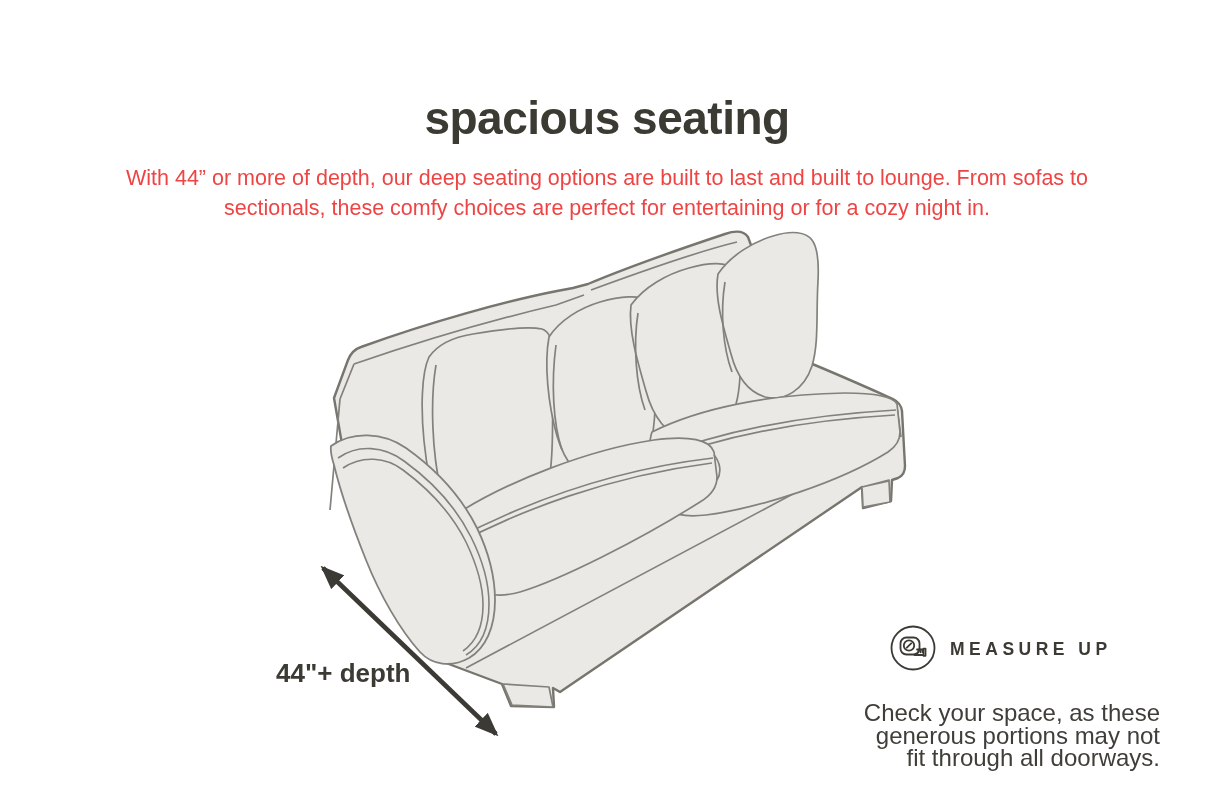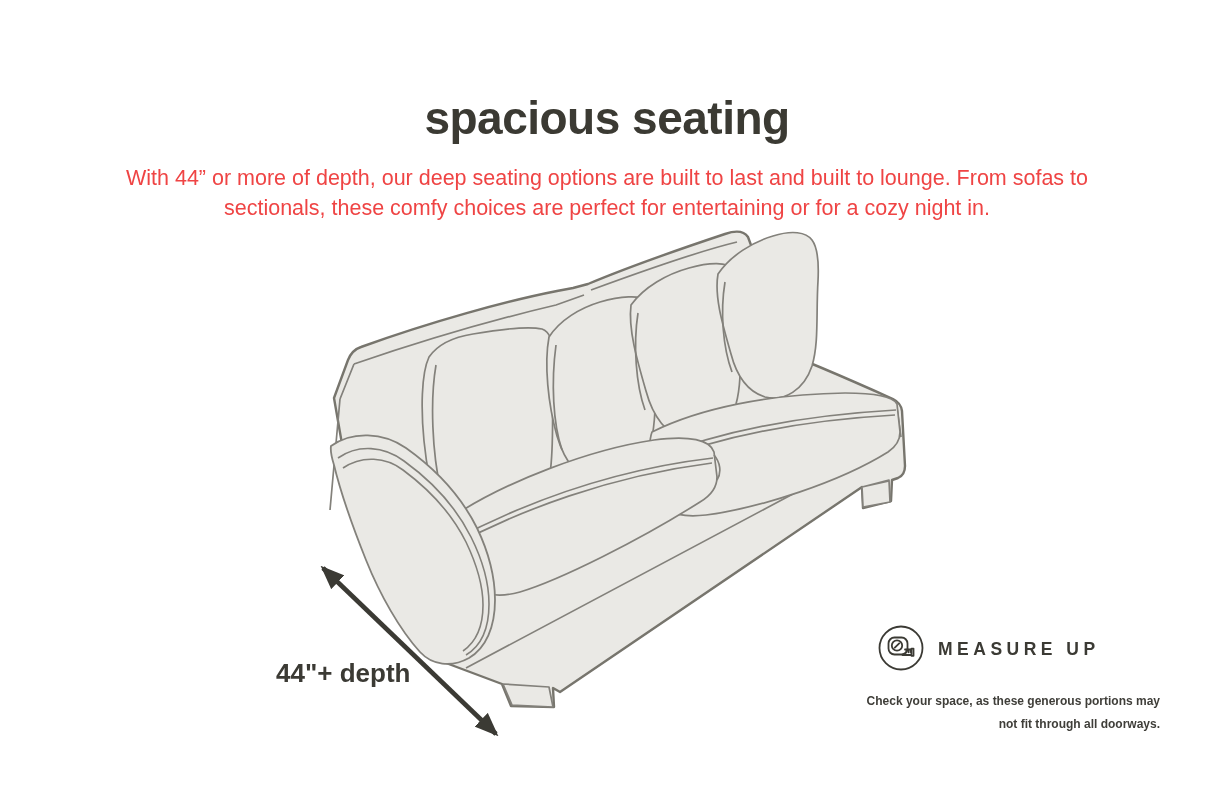--- a/index.html
+++ b/index.html
@@ -32,36 +32,35 @@
   }
 
   .dim-label{
     position:absolute;left:276px;top:658px;
     font-size:26px;font-weight:bold;color:#3b3a34;
     white-space:nowrap;
   }
 
   .measure-up{position:absolute;right:54px;top:624px;width:330px;}
   .measure-head{
-    position:absolute;right:12px;top:0;width:330px;height:50px;
+    position:absolute;right:0;top:0;width:330px;height:50px;
   }
   .measure-icon{
     position:absolute;left:59px;top:0;width:48px;height:48px;
   }
   .measure-title{
     position:absolute;left:120px;top:15px;
     font-size:17.5px;font-weight:bold;letter-spacing:4.5px;
     color:#3b3a34;white-space:nowrap;
   }
   .measure-note{
     position:absolute;right:0;top:54px;width:300px;
     text-align:right;
-    font-size:12px;line-height:22.5px;
+    font-size:24px;line-height:22.5px;
     color:#3f3e39;
-    font-weight:bold;
   }
 </style>
 </head>
 <body>
 
 <div class="stage">
 
   <h1 class="page-title">spacious seating</h1>
 
   <p class="intro">With 44” or more of depth, our deep seating options are built to last and built to lounge. From sofas to sectionals, these comfy choices are perfect for entertaining or for a cozy night in.</p>

